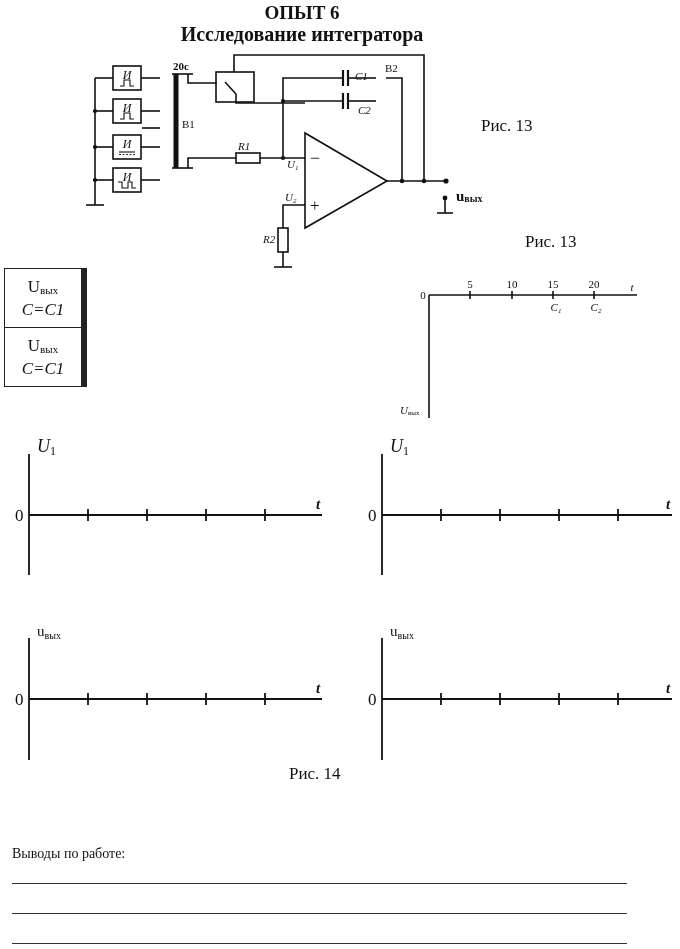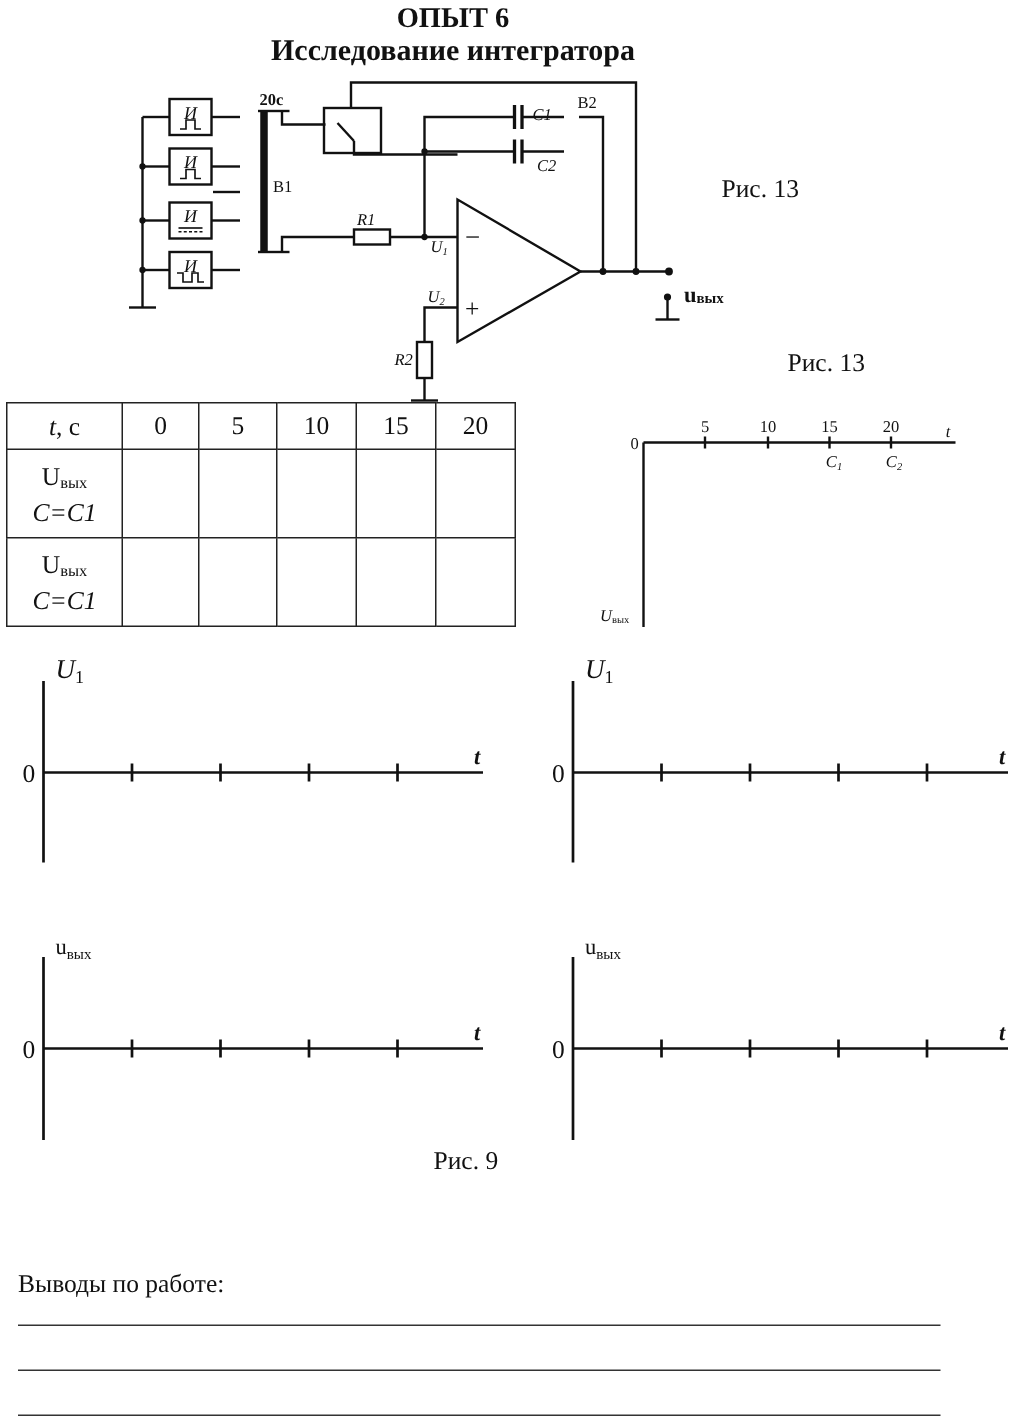--- a/index.html
+++ b/index.html
@@ -16,21 +16,21 @@
                font-size:17px; }
   table.meas td { border:1.6px solid #222; text-align:center; padding:0; }
   table.meas tr.hdr td { height:30px; }
   table.meas tr.row td { height:58px; }
   table.meas td.lbl { width:76px; line-height:19px; }
   table.meas td.c0 { width:50px; } table.meas td.c1 { width:51px; }
   table.meas td.c2 { width:52px; } table.meas td.c3 { width:52px; }
   table.meas td.c4 { width:52px; }
   .sub { font-size:11px; vertical-align:-2px; }
   .it { font-style:italic; }
-  .concl { left:12px; top:846px; font-size:17px; }
+  .concl { left:12px; top:846px; font-size:14px; }
   .wline { position:absolute; left:12px; width:615px; height:0; border-top:1.6px solid #333; }
 </style>
 </head>
 <body>
 
 <div class="abs title" id="t1">ОПЫТ 6</div>
 <div class="abs title" id="t2">Исследование интегратора</div>
 
 <svg width="680" height="270">
   <g stroke="#111" stroke-width="1.6" fill="none">
@@ -131,28 +131,20 @@
   </g>
   <text x="310" y="164" font-size="18">−</text>
   <text x="310" y="211" font-size="17">+</text>
   <text x="456" y="201" font-size="15" font-weight="bold"><tspan>u</tspan><tspan font-size="10" dy="1">вых</tspan></text>
   <text x="481" y="131" class="cap">Рис. 13</text>
   <text x="525" y="247" class="cap">Рис. 13</text>
 </svg>
 
 <table class="meas">
   <tbody>
-      <tr class="hdr">
-    <td class="lbl"><span class="it">t</span><span>, с</span></td>
-    <td class="c0">0</td>
-    <td class="c1">5</td>
-    <td class="c2">10</td>
-    <td class="c3">15</td>
-    <td class="c4">20</td>
-  </tr>
   <tr class="row">
     <td class="lbl"><span>U</span><span class="sub">вых</span><br><span class="it">C=C1</span></td>
     <td></td>
     <td></td>
     <td></td>
     <td></td>
     <td></td>
   </tr>
   <tr class="row">
     <td class="lbl"><span>U</span><span class="sub">вых</span><br><span class="it">C=C1</span></td>
@@ -227,18 +219,18 @@
       <line x1="441" y1="693" x2="441" y2="705" stroke="#111" stroke-width="1.8"></line>
       <line x1="500" y1="693" x2="500" y2="705" stroke="#111" stroke-width="1.8"></line>
       <line x1="559" y1="693" x2="559" y2="705" stroke="#111" stroke-width="1.8"></line>
       <line x1="618" y1="693" x2="618" y2="705" stroke="#111" stroke-width="1.8"></line>
       <text x="368" y="705" font-size="17">0</text>
       <text x="666" y="693" font-size="15" font-style="italic" font-weight="bold">t</text>
       <text x="390" y="636" font-size="15" font-style="normal"><tspan>u</tspan><tspan font-size="10" font-style="normal" dy="3">вых</tspan></text>
     </g>
   </svg>
 
-<div class="abs cap" style="left:289px;top:764px;">Рис. 9</div>
+<div class="abs cap" style="left:289px;top:764px;">Рис. 14</div>
 
 <div class="abs concl">Выводы по работе:</div>
 <div class="wline" style="top:883px;"></div>
 <div class="wline" style="top:913px;"></div>
 <div class="wline" style="top:943px;"></div>
 
 </body></html>

